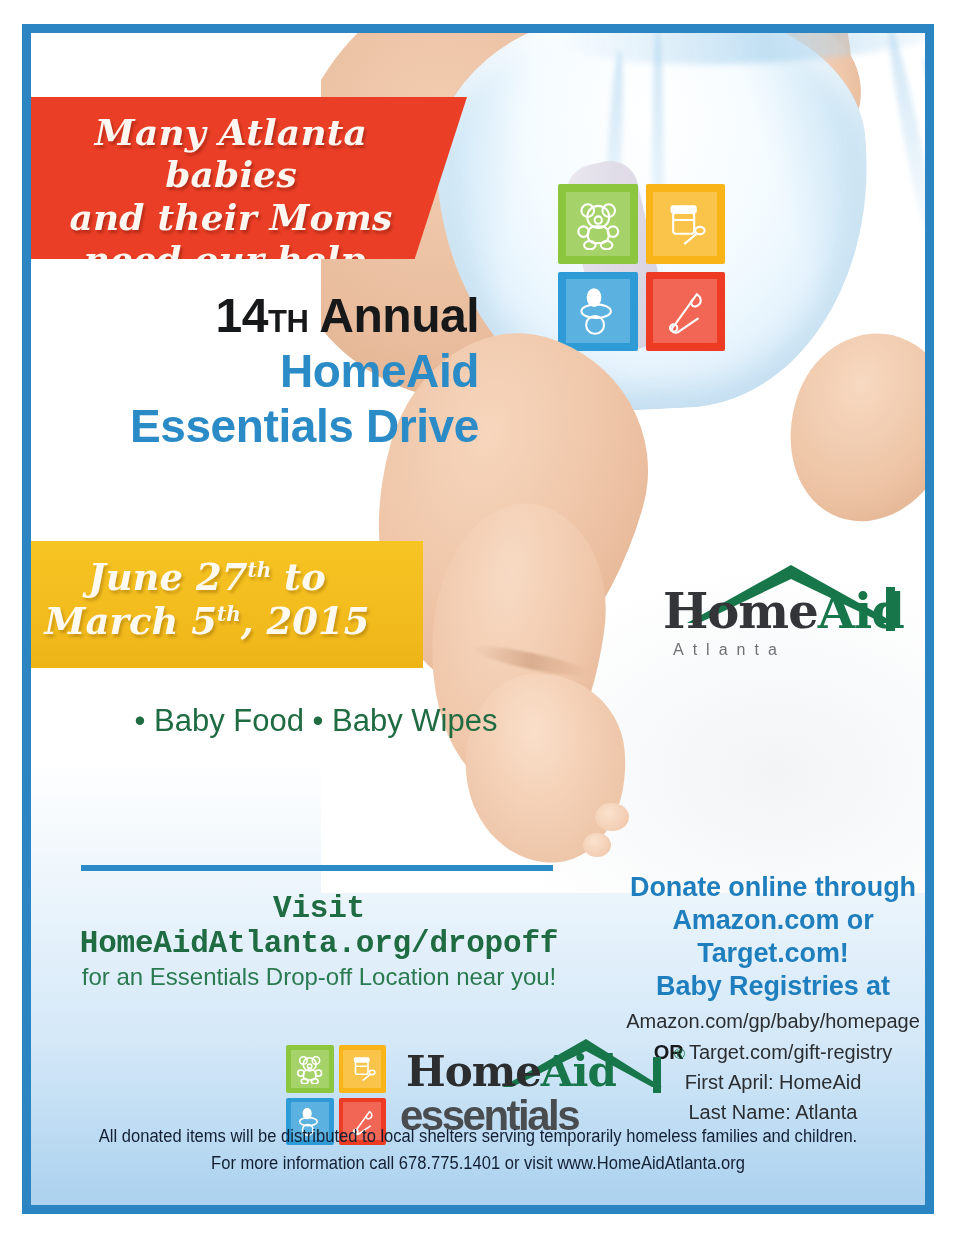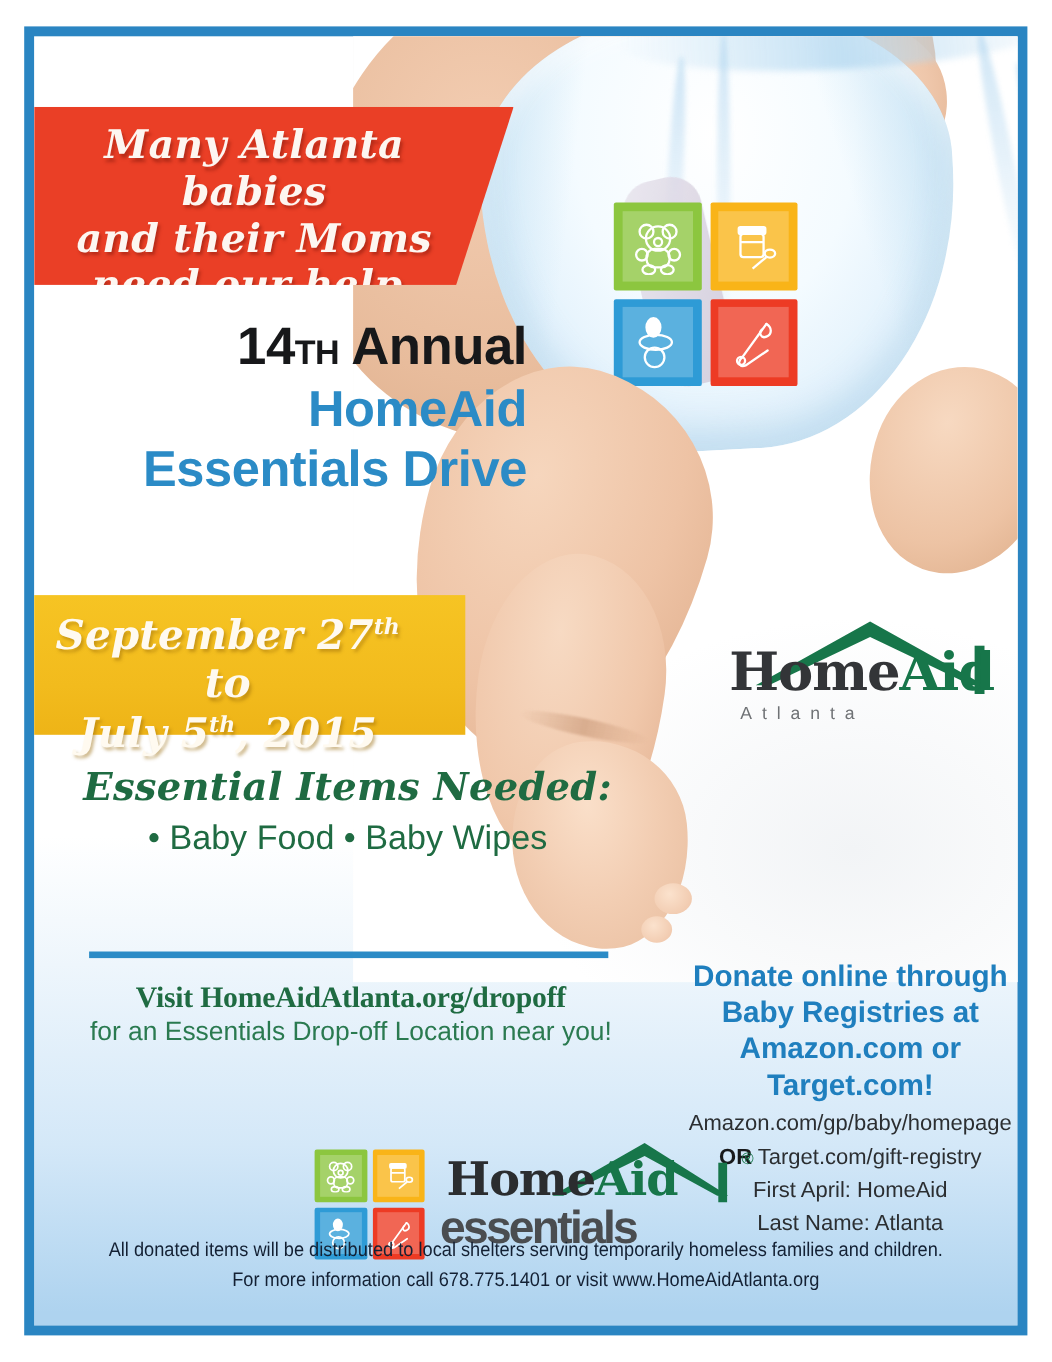--- a/index.html
+++ b/index.html
@@ -250,22 +250,22 @@
   .rule{
     position:absolute;left:50px;top:832px;
     width:472px;height:6px;background:#2b8bc6;z-index:6;
   }
   
   .dropoff{
     position:absolute;left:28px;top:858px;width:520px;
     text-align:center;z-index:6;
   }
   .dropoff-main{
-    font-family:Liberation Serif, serif;
-    font-weight:bold;font-size:27px;color:#1f6b42;
+    font-family:Liberation Mono, monospace;
+    font-weight:bold;font-size:31px;color:#1f6b42;
     letter-spacing:-.2px;
   }
   .dropoff-sub{
     font-family:"Liberation Sans", sans-serif;
     font-size:24px;color:#2a7a50;margin-top:2px;
   }
   
   .logo-ha{
     position:absolute;left:608px;top:524px;width:280px;height:118px;z-index:6;
   }
@@ -424,27 +424,26 @@
       <div class="h-annual">
         <span>14</span><span class="th">TH</span>
         <span>Annual</span>
       </div>
       <div class="h-blue">HomeAid</div>
       <div class="h-blue">Essentials Drive</div>
     </div>
 
     <div class="yellow-banner">
       <div class="txt">
-        <div><span>September 27</span><sup>th</sup><span> to</span></div>
-        <div><span>July 5</span><sup>th</sup><span>, 2015</span></div>
+        <div><span>June 27</span><sup>th</sup><span> to</span></div>
+        <div><span>March 5</span><sup>th</sup><span>, 2015</span></div>
       </div>
     </div>
 
     <div class="needed">
-      <div class="needed-title">Essential Items Needed:</div>
       <div class="needed-list">
         <div>• Baby Food • Baby Wipes</div>
       </div>
     </div>
 
     <div class="rule"></div>
 
     <div class="dropoff">
       <div class="dropoff-main">Visit HomeAidAtlanta.org/dropoff</div>
       <div class="dropoff-sub">for an Essentials Drop-off Location near you!</div>
@@ -455,22 +454,22 @@
         <path d="M48 66 L152 8 L256 66 L244 66 L152 22 L60 66 Z" fill="#17764a"></path>
         <rect x="247" y="30" width="9" height="52" fill="#17764a"></rect>
       </svg>
       <div class="ha-word"><span class="home">Home</span><span class="aid">Aid</span></div>
       <div class="ha-atl">Atlanta</div>
     </div>
 
     <div class="donate">
       <div class="donate-head">
         <div>Donate online through</div>
+        <div>Amazon.com or Target.com!</div>
         <div>Baby Registries at</div>
-        <div>Amazon.com or Target.com!</div>
       </div>
       <div class="donate-line">Amazon.com/gp/baby/homepage</div>
       <div class="donate-line">
         <span class="or">OR</span>
         <span>Target.com/gift-registry</span>
       </div>
       <div class="donate-name">First April: HomeAid</div>
       <div class="donate-name">Last Name: Atlanta</div>
     </div>
 

